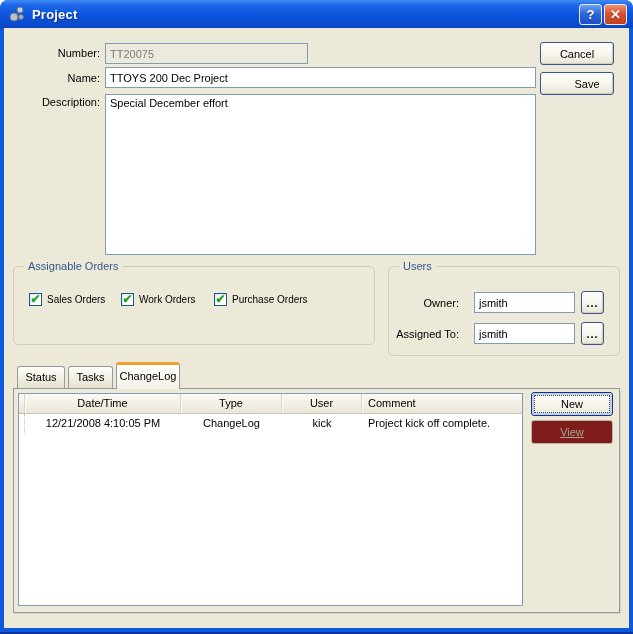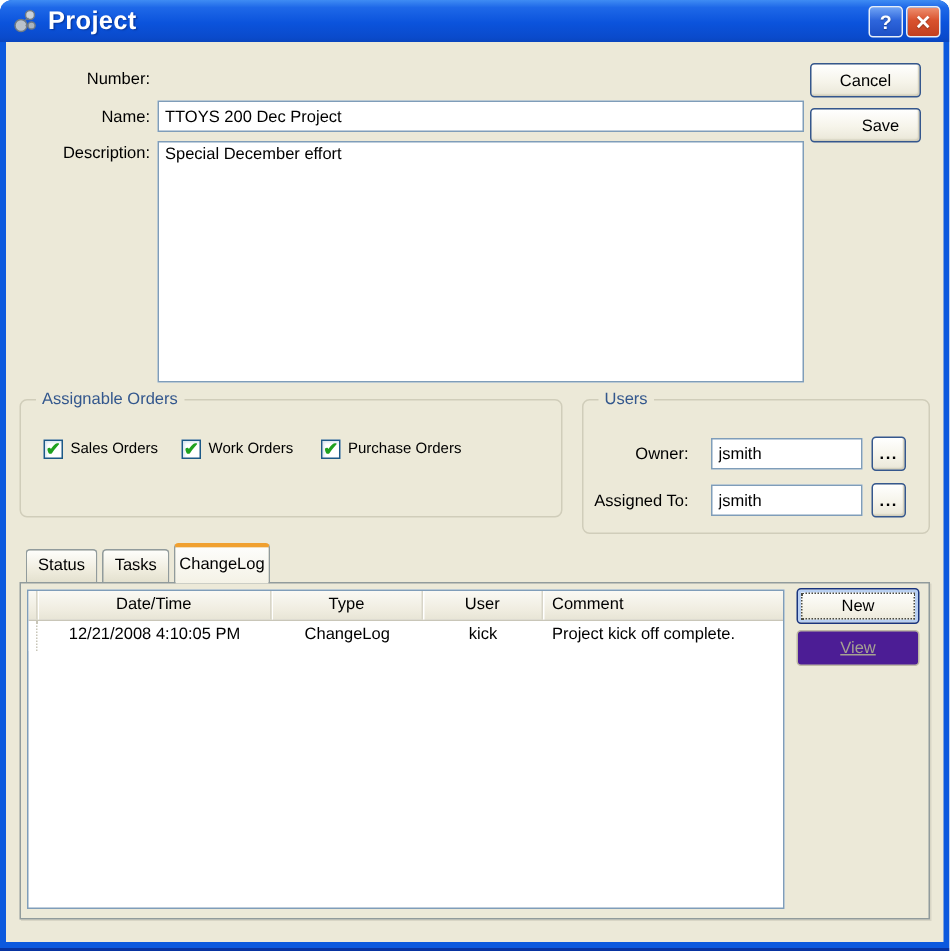--- a/index.html
+++ b/index.html
@@ -20,21 +20,21 @@
   
   .titlebar {
     position:absolute; top:0; left:0; right:0; height:28px;
     background:linear-gradient(180deg,#3F8CF3 0%,#1E68E8 18%,#0B53DC 55%,#0A4ACB 90%,#0945BE 100%);
     border-radius:8px 8px 0 0;
     display:flex; align-items:center;
     padding:0 6px 0 8px;
   }
   .title-icon { width:18px; height:18px; margin-right:6px; flex:0 0 auto; }
   .title-text {
-    color:#fff; font-weight:bold; font-size:17px;
+    color:#fff; font-weight:bold; font-size:13px;
     text-shadow:1px 1px 1px #09389E; letter-spacing:.2px;
   }
   .titlebar-buttons { margin-left:auto; display:flex; gap:2px; }
   .tb-btn {
     width:23px; height:21px; border-radius:3px;
     color:#fff; font-weight:bold; font-size:13px; line-height:19px; text-align:center;
     border:1px solid #E6EEF8; cursor:default;
     text-shadow:0 1px 1px rgba(0,0,0,.35);
   }
   .tb-help { background:linear-gradient(180deg,#6FA3F5 0%,#2E66DC 45%,#1C4FC6 100%); }
@@ -68,21 +68,21 @@
     font-size:11px; color:#000; text-align:center; cursor:default;
     box-shadow:inset -1px -1px 1px #CFCBB8;
   }
   .xp-btn.focused {
     border-color:#19347E;
     box-shadow:inset 0 0 0 2px #B9D0F2;
     outline:1px dotted #4A4A42; outline-offset:-4px;
   }
   .xp-btn.disabled {
     border-color:#BDB8A4; color:#A6A292;
-    background:#4c1d95; box-shadow:none;text-decoration:underline;
+    background:#7f1d1d; box-shadow:none;text-decoration:underline;
   }
 
   
   .groupbox {
     border:1px solid #D0CDBA; border-radius:5px; position:absolute;
   }
   .groupbox > .caption {
     position:absolute; top:-7px; left:10px; background:#ECE9D8;
     padding:0 4px; font-size:11px; color:#33578D;
   }
@@ -153,20 +153,21 @@
     <span class="title-text">Project</span>
     <span class="titlebar-buttons">
       <span class="tb-btn tb-help">?</span>
       <span class="tb-btn tb-close">✕</span>
     </span>
   </div>
 
   <div class="client">
 
     <div class="abs lbl lbl-right" style="left:0;top:19px;width:96px;">Number:</div>
+    <input class="abs field disabled" style="left: 101px; top: 15px; width: 203px; height: 21px;" disabled="" value="TT20075">
 
     <button class="abs xp-btn" style="left:536px;top:14px;width:74px;height:23px;">Cancel</button>
 
     <div class="abs lbl lbl-right" style="left:0;top:44px;width:96px;">Name:</div>
     <input class="abs field" style="left: 101px; top: 39px; width: 431px; height: 21px;" value="TTOYS 200 Dec Project">
 
     <button class="abs xp-btn" style="left:536px;top:44px;width:74px;height:23px;padding-left:20px;">Save</button>
 
     <div class="abs lbl lbl-right" style="left:0;top:68px;width:96px;">Description:</div>
     <textarea class="abs field" style="left: 101px; top: 66px; width: 431px; height: 161px;">Special December effort</textarea>

